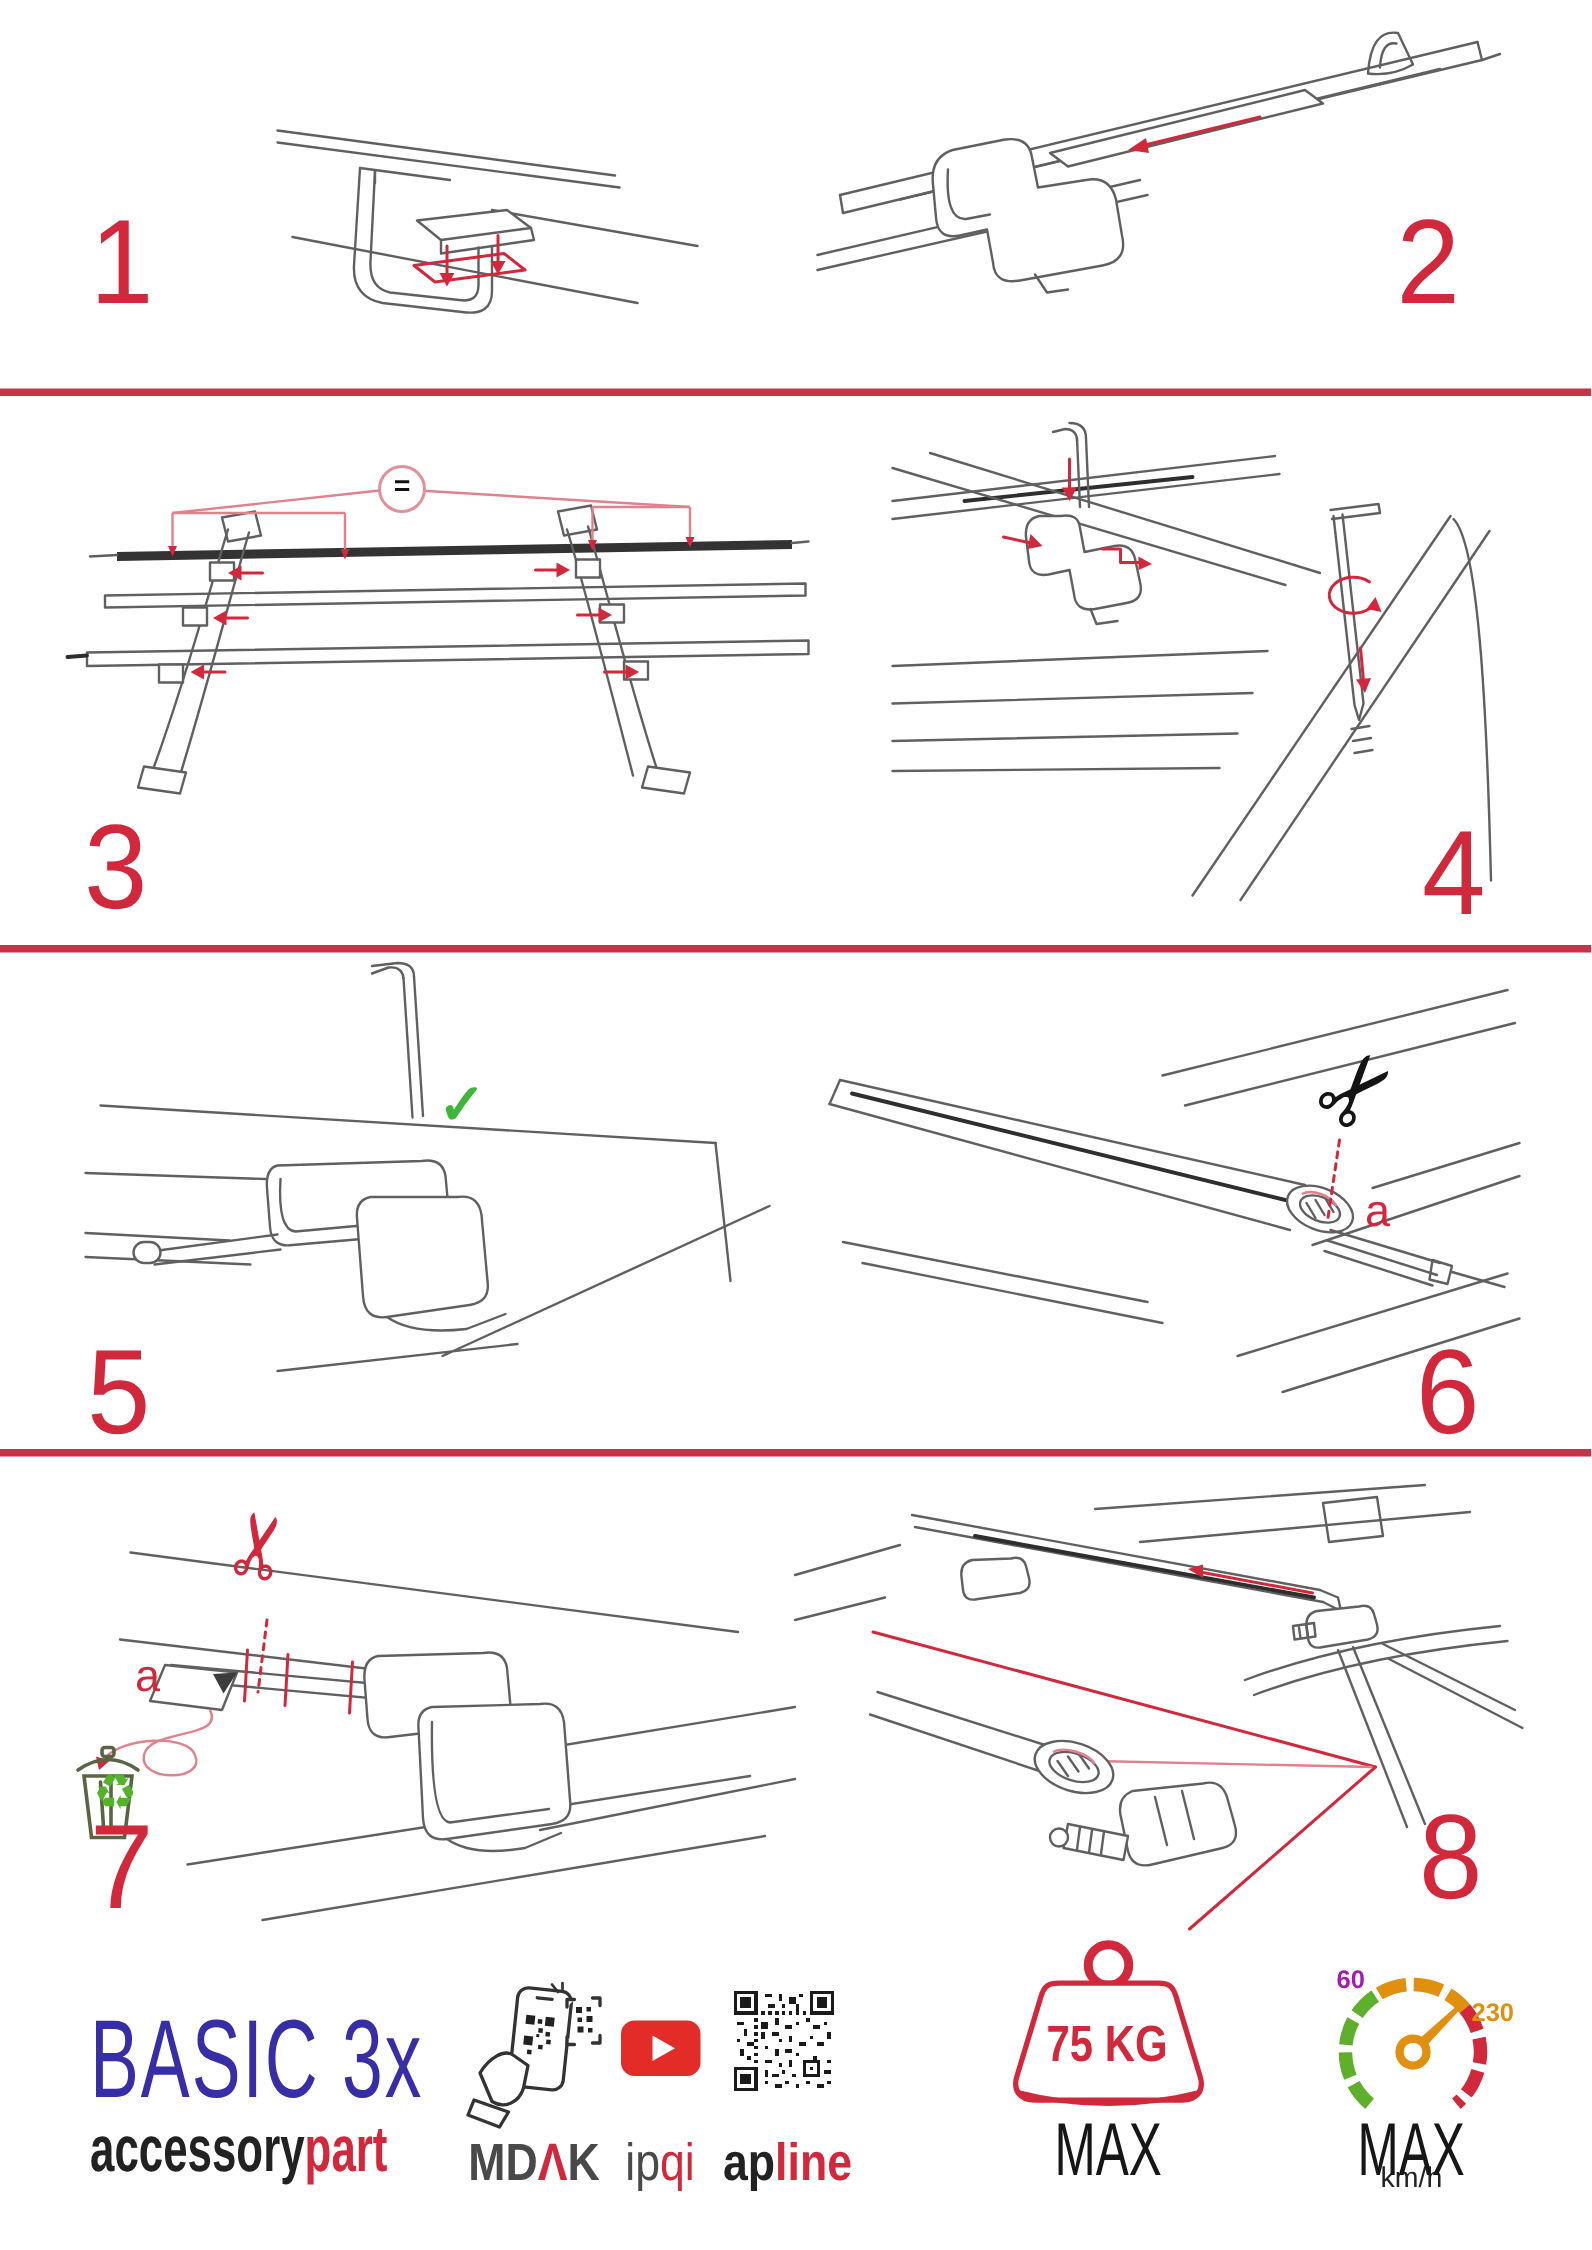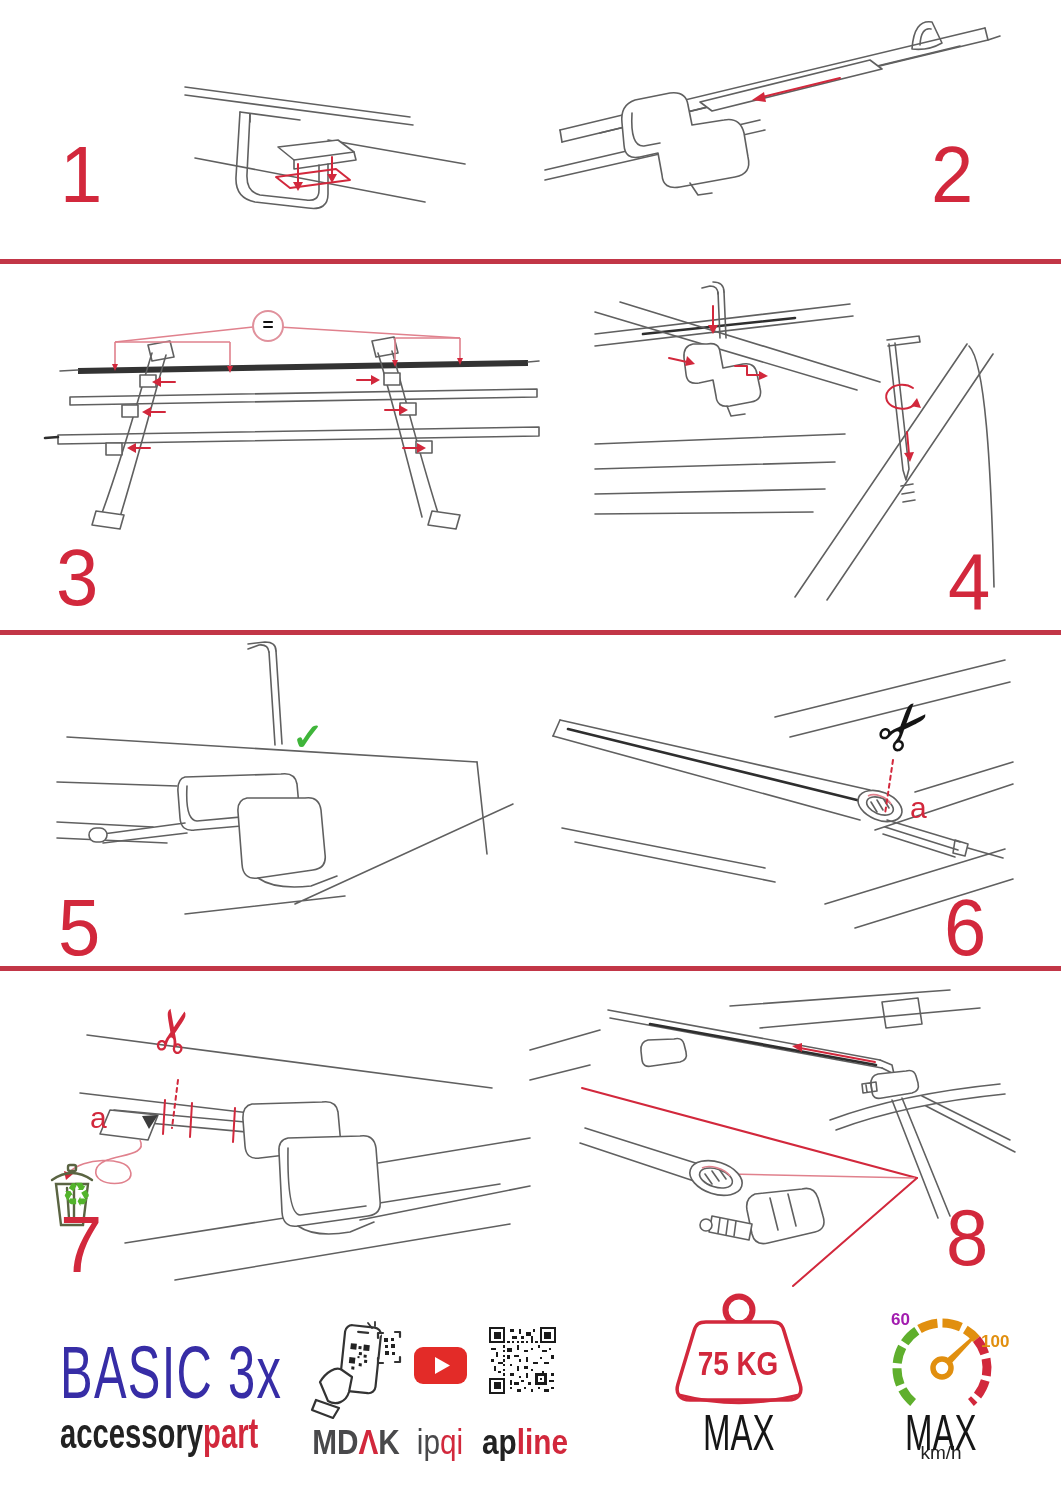--- a/index.html
+++ b/index.html
@@ -465,17 +465,17 @@
   <svg class="abs" style="left:878px;top:1296px" width="128" height="122" viewBox="0 0 128 122">
     <path d="M35.1,106.5 A45 45 0 0 1 41.5,33" fill="none" stroke="#5faf2d" stroke-width="9" stroke-dasharray="17 5"></path>
     <path d="M41.5,33 A45 45 0 0 1 98.5,43.1" fill="none" stroke="#e18f0f" stroke-width="9" stroke-dasharray="19 5"></path>
     <path d="M98.5,43.1 A45 45 0 0 1 92.9,106.5" fill="none" stroke="#d2283c" stroke-width="9" stroke-dasharray="17 5"></path>
     <g transform="rotate(45 64 72)">
       <path d="M60,74 L63,28 L66,28 L68,74 Z" fill="#e18f0f"></path>
     </g>
     <circle cx="64" cy="72" r="9" fill="#ffffff" stroke="#e18f0f" stroke-width="5.5"></circle>
   </svg>
   <span class="sp60">60</span>
-  <span class="sp120">100</span>
+  <span class="sp120">230</span>
   <span class="kmh">km/h</span>
   <span class="max" style="left:887px;top:1408px">MAX</span>
 
 </div>
 
 </body></html>

